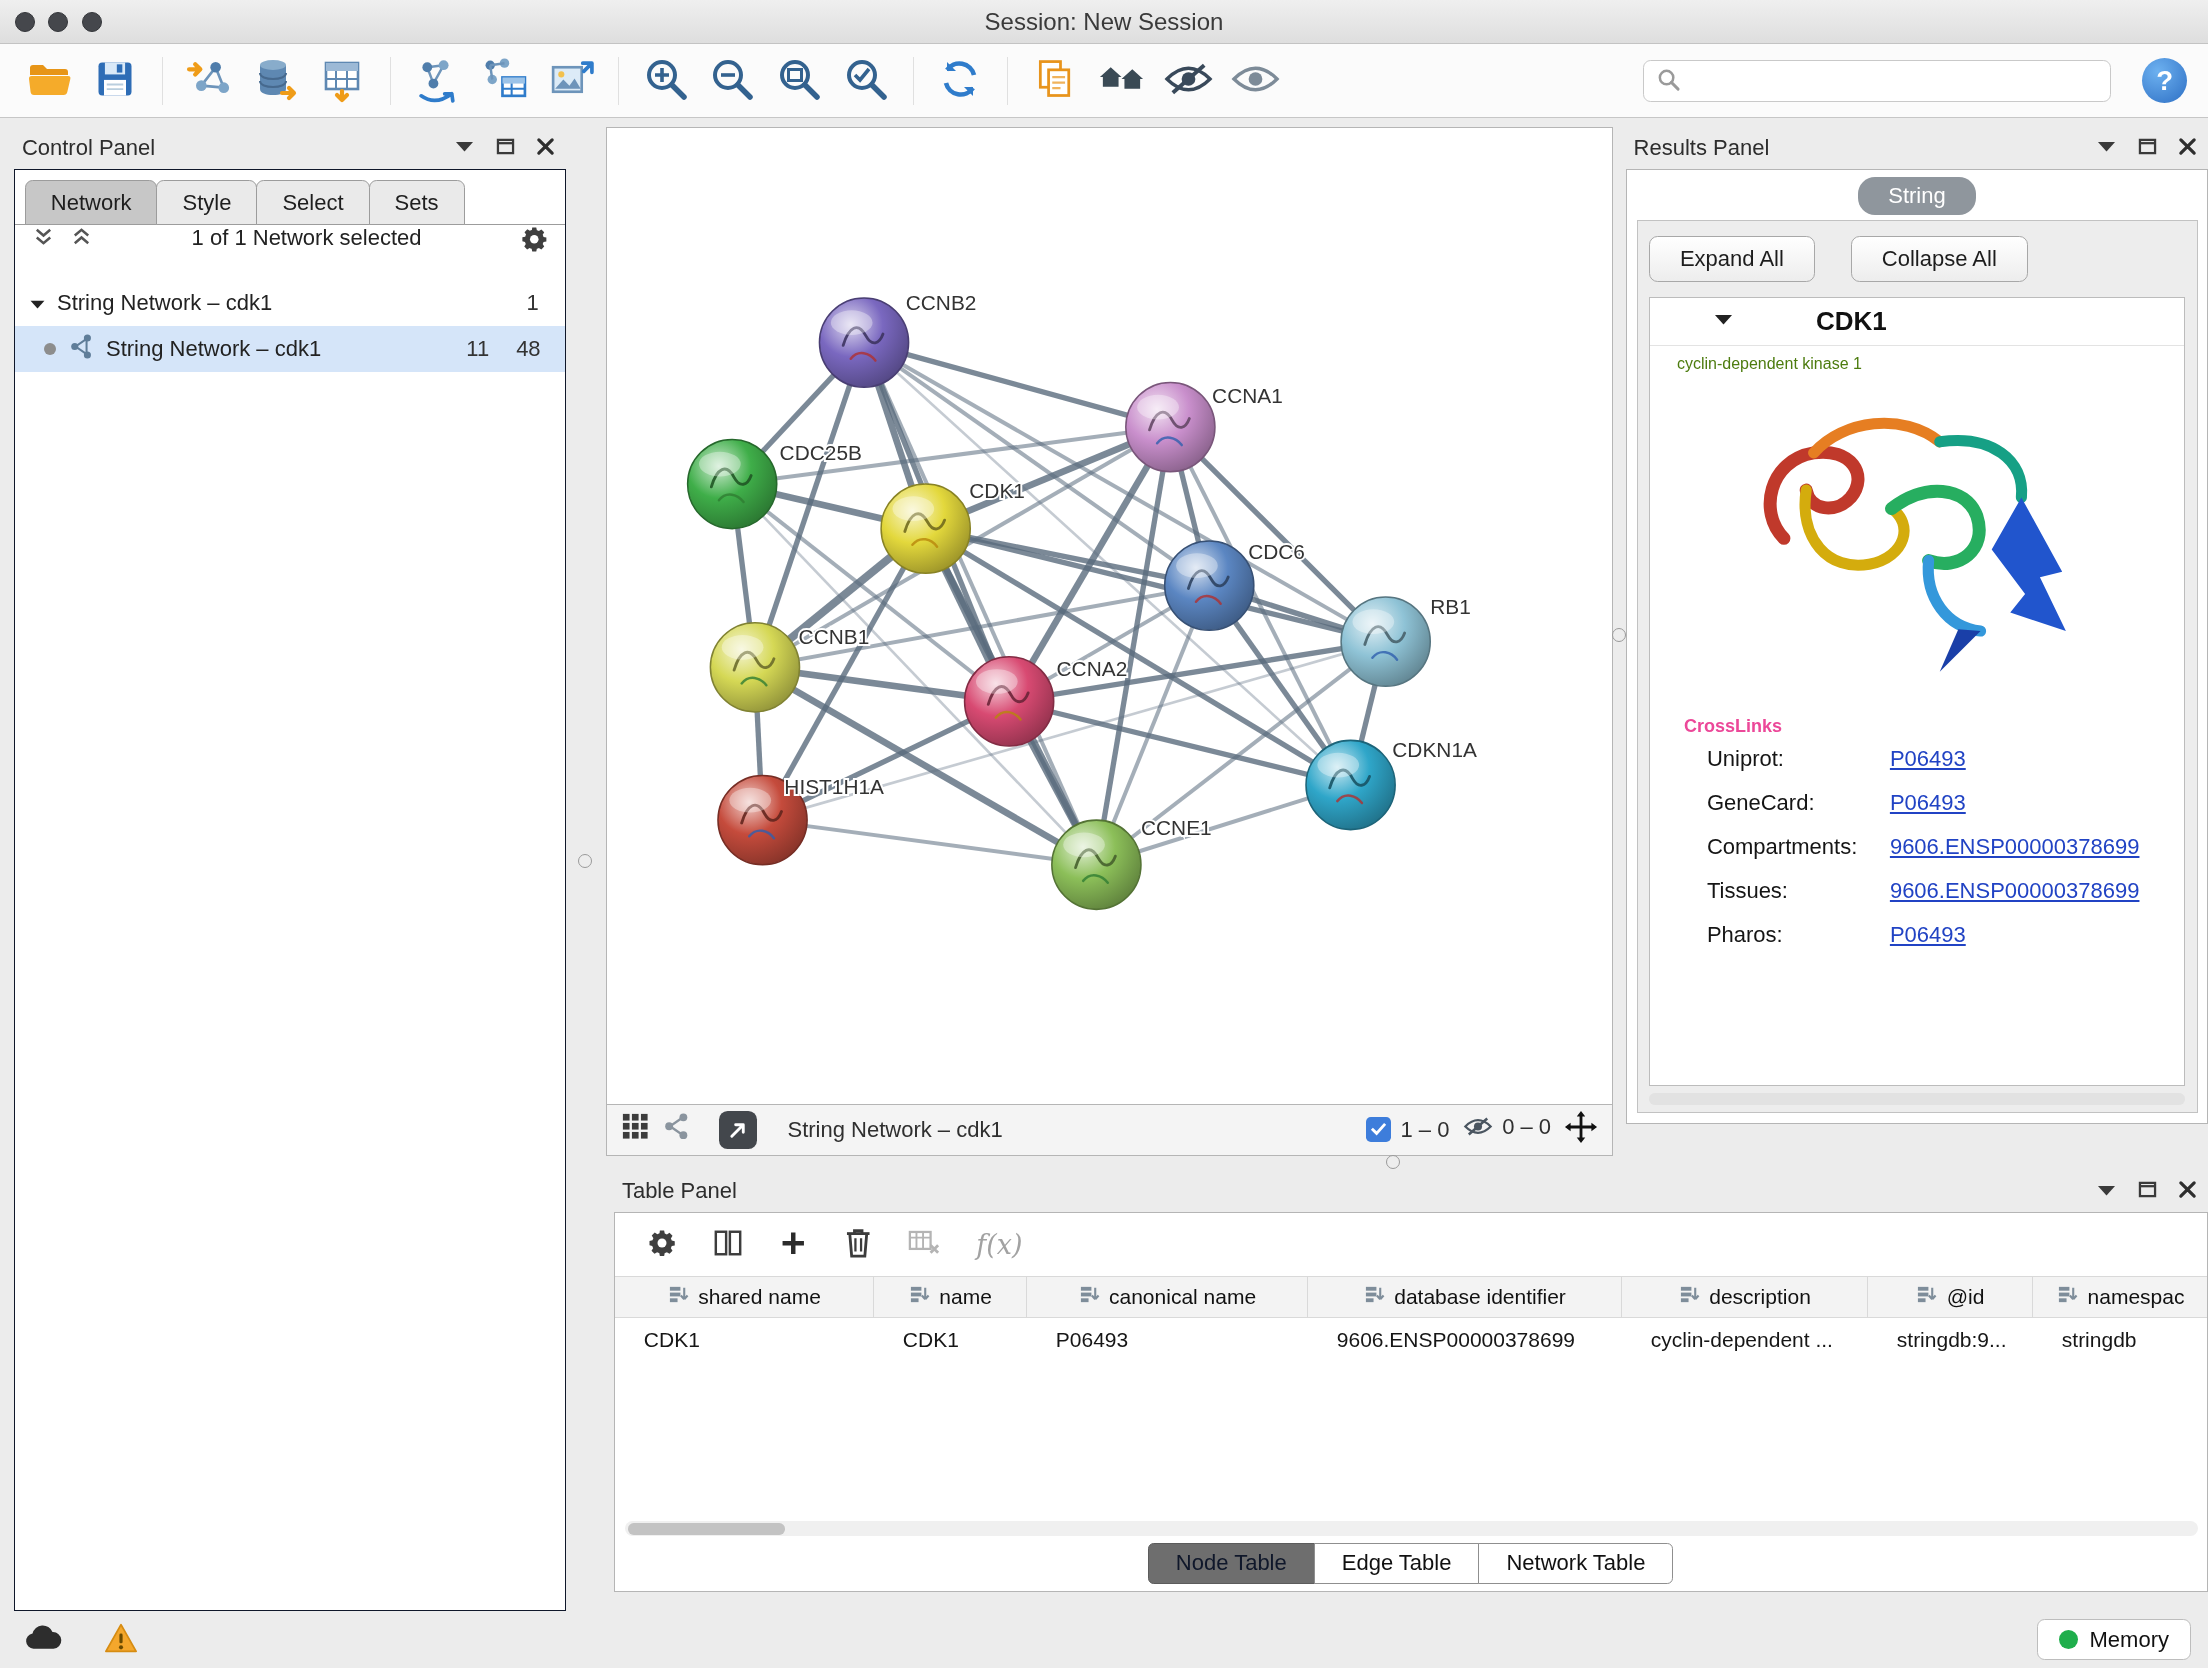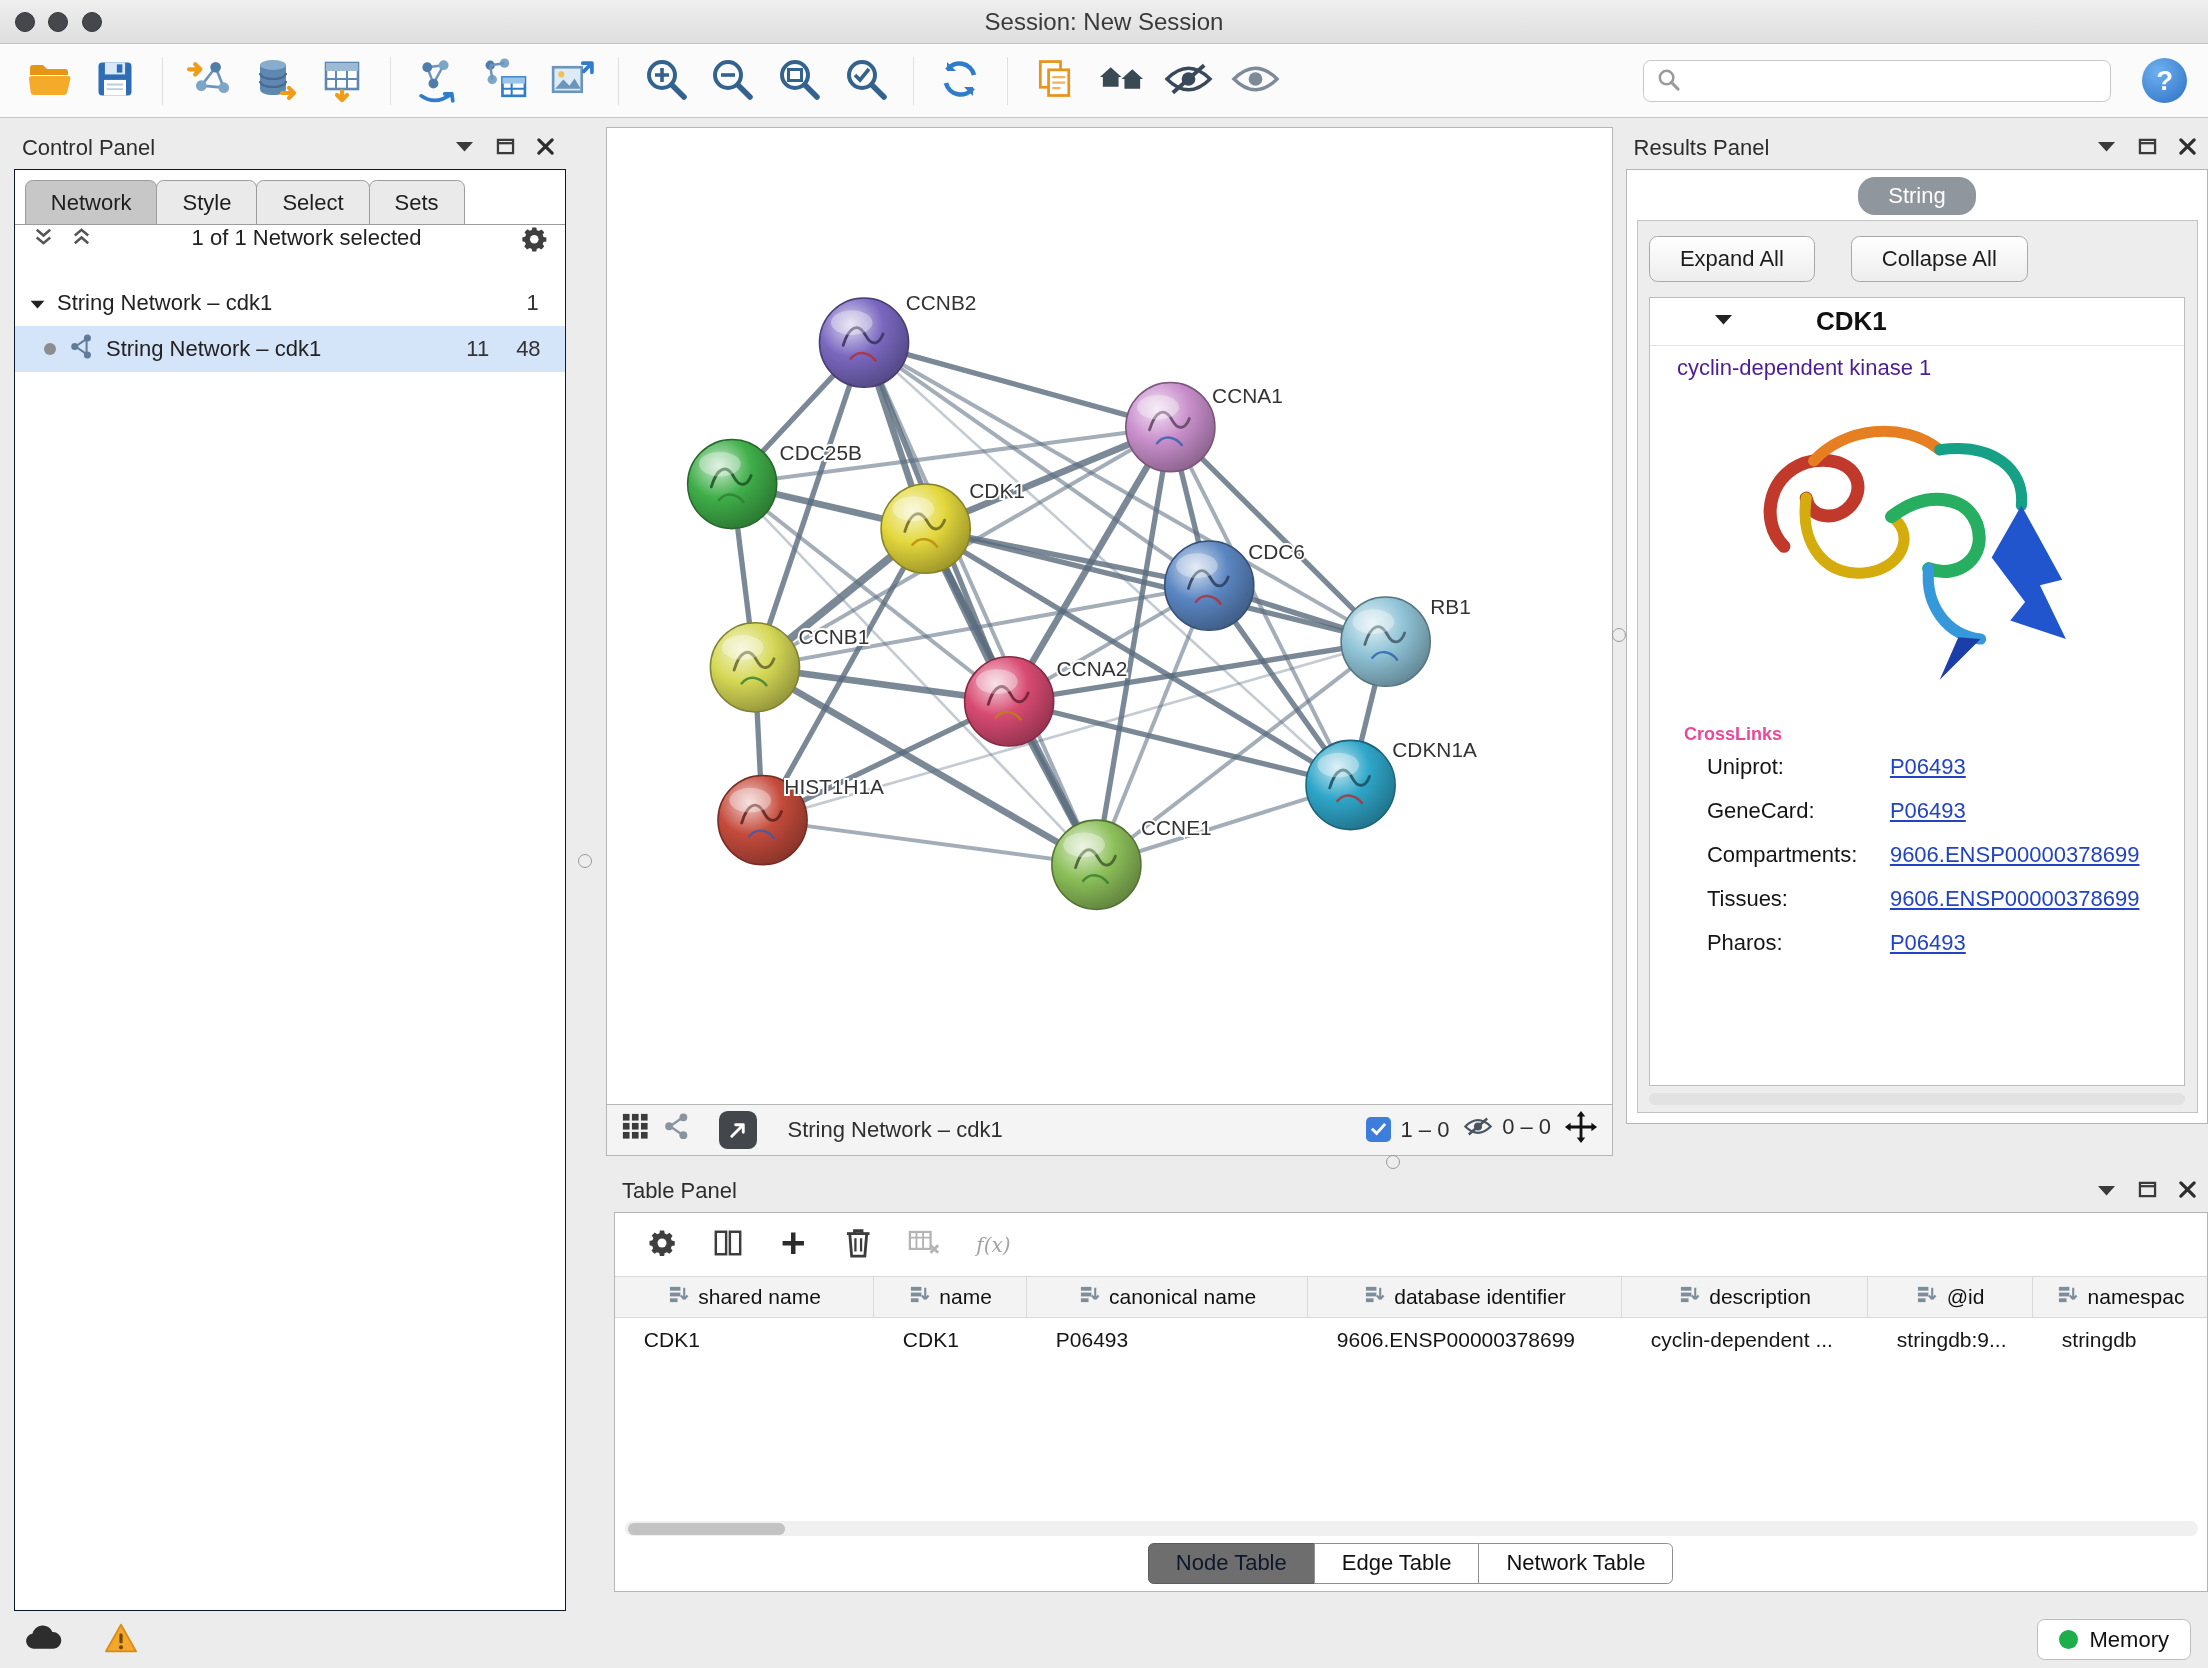--- a/index.html
+++ b/index.html
@@ -54,32 +54,32 @@
 
 .results-panel{width:582px;flex:0 0 582px;display:flex;flex-direction:column}
 .rp-box{background:#fff;border:1px solid #b5b5b5;height:955px;display:flex;flex-direction:column}
 .string-pill{align-self:center;margin:7.6px 0 5.7px;background:#8f969d;color:#fff;font-size:22px;padding:5.7px 30px;border-radius:17px}
 .rp-gray{margin:0 9.5px 9.5px;border:1px solid #c2c2c2;background:#ededed;flex:1;display:flex;flex-direction:column;padding:11.4px 11.4px 7.6px}
 .rp-buttons{display:flex;gap:36px;margin:3.8px 0 15px}
 .rp-btn{font-family:inherit;font-size:22px;color:#1d1d1d;background:linear-gradient(#ffffff,#ededed);border:1px solid #a8a8a8;border-radius:8.6px;padding:8.6px 30px}
 .rp-section{background:#fff;border:1px solid #bcbcbc;flex:1;display:flex;flex-direction:column;overflow:hidden}
 .sec-head{height:48px;flex:0 0 48px;display:flex;align-items:center;gap:82px;padding-left:63px;border-bottom:1px solid #e3e3e3}
 .sec-title{font-size:26px;font-weight:bold;color:#111}
-.sec-desc{font-size:22px;color:#4c1d95;padding:9.5px 0 0 27px}
+.sec-desc{font-size:16px;color:#4d7c0f;padding:9.5px 0 0 27px}
 .protein-img{width:371px;height:314px;margin:11.4px auto 0;display:block}
 .xl-title{font-size:18px;font-weight:bold;padding-left:34px;margin-top:17px;color:#ec4899}
 .link-row{display:flex;align-items:center;height:44px;flex:0 0 44px;font-size:22px;padding-left:57px}
 .link-label{width:183px;color:#151515}
 .link-value{color:#2143c4;text-decoration:underline;cursor:pointer}
 .rp-hscroll{height:11.4px;flex:0 0 11.4px;margin-top:7.6px;background:#e2e2e2;border-radius:5.7px}
 
 .table-panel{flex:1;display:flex;flex-direction:column;margin-left:48px;margin-top:1.9px}
 .tp-box{height:380px;flex:0 0 380px;background:#fff;border:1px solid #b5b5b5;position:relative;display:flex;flex-direction:column}
 .tp-toolbar{height:63px;flex:0 0 63px;display:flex;align-items:center;gap:36px;padding-left:32px}
-.fx-label{font-family:"DejaVu Serif","Liberation Serif",serif;font-style:italic;font-size:20px;color:#a2a2a2}
+.fx-label{font-family:"DejaVu Serif","Liberation Serif",serif;font-style:italic;font-size:27px;color:#a2a2a2}
 .tp-header{display:flex;border-top:1px solid #d9d9d9;border-bottom:1px solid #d9d9d9;background:#f3f3f3}
 .tp-hcell{height:40px;display:flex;align-items:center;justify-content:center;gap:9.5px;font-size:21px;color:#111;border-right:1px solid #d9d9d9;overflow:hidden;white-space:nowrap;flex:0 0 auto}
 .tp-row{display:flex}
 .tp-cell{height:44px;display:flex;align-items:center;font-size:21px;color:#161616;padding-left:28.5px;overflow:hidden;white-space:nowrap;flex:0 0 auto}
 .tp-hscroll{position:absolute;left:9.5px;right:9.5px;bottom:55px;height:15px;background:#f0f0f0;border-radius:7.6px}
 .tp-hscroll .thumb{position:absolute;left:2.9px;top:1.9px;width:157px;height:11.4px;background:#c3c3c3;border-radius:5.7px}
 .tp-tabs{position:absolute;bottom:7.6px;left:0;right:0;display:flex;justify-content:center}
 .tp-tab{font-size:22px;padding:6.7px 27px;border:1px solid #8f8f8f;background:#fff;color:#111;margin-left:-1px}
 .tp-tab.selected{background:#6e6e6e;color:#0f172a;border-color:#5c5c5c}
 .tp-tab:first-child{border-radius:5.7px 0 0 5.7px}

